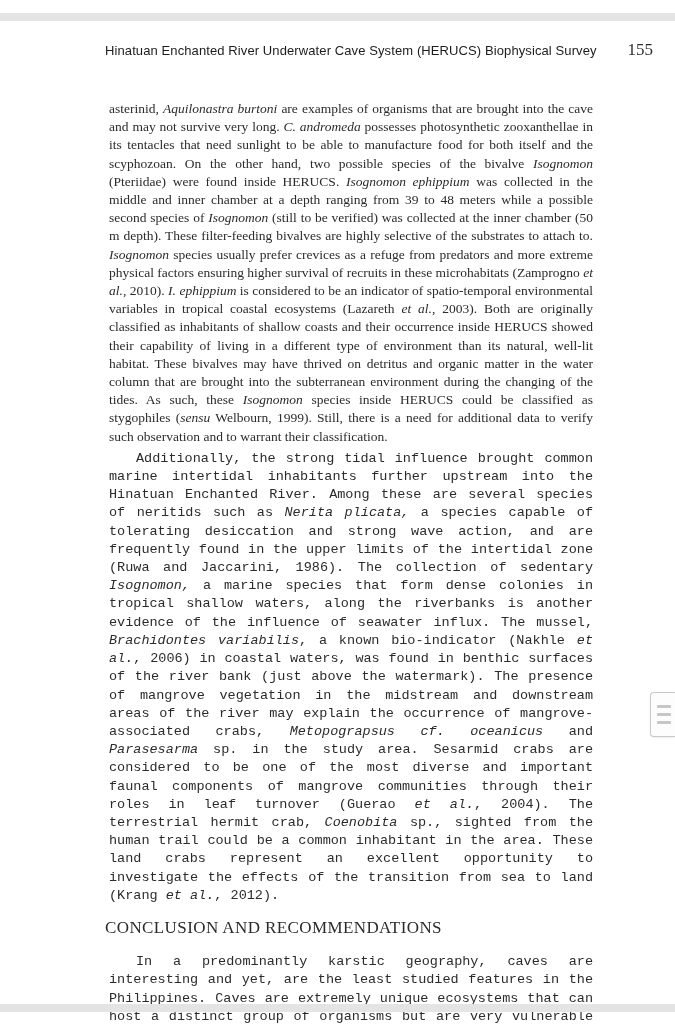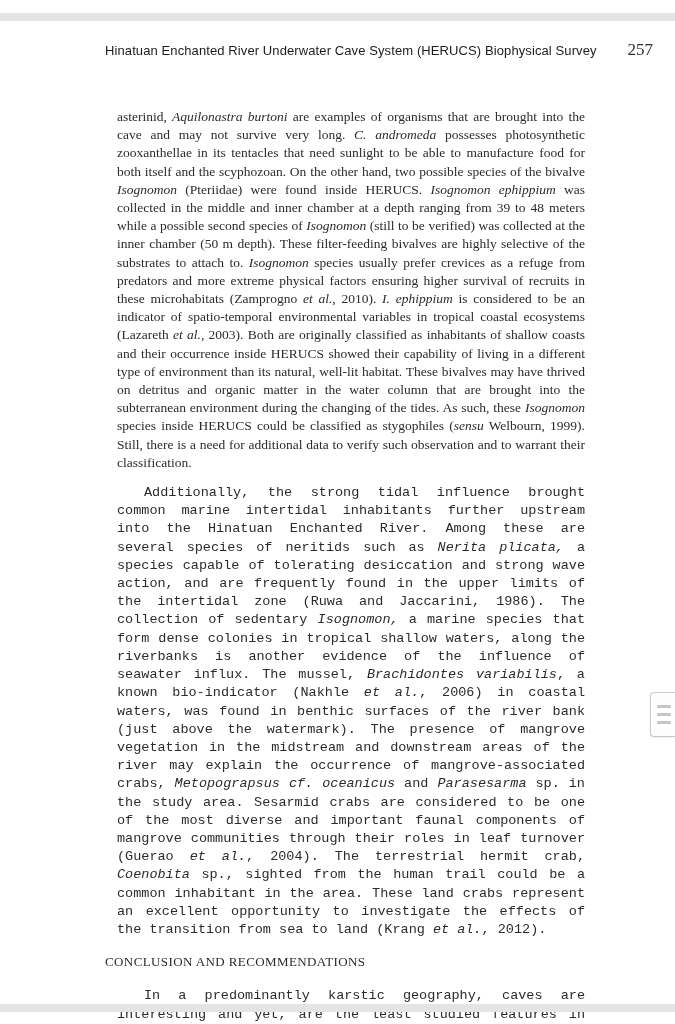--- a/index.html
+++ b/index.html
@@ -28,24 +28,24 @@
   .page-number {
     font-family: "Liberation Serif", serif;
     font-size: 17px; color: #2e2e2e;
   }
 
   .article {
     position: absolute; left: 105px; top: 96px; width: 492px;
     font-size: 13.5px; line-height: 18.2px; color: #2b2b2b;
     text-align: justify;
   }
-  .para { margin: 12px; }
+  .para { margin: 4px; }
   .para.indent { text-indent: 27px; font-family: Liberation Mono, monospace; }
   .section-heading {
-    font-size: 13px; font-weight: normal; letter-spacing: 0.4px;
+    font-size: 17px; font-weight: normal; letter-spacing: 0.4px;
     color: #2b2b2b; line-height: 18.2px;
     margin: 14px 0 16px 0;
   }
 
   .side-widget {
     position: absolute; right: 0; top: 692px;
     width: 25px; height: 45px;
     background: #fdfdfd;
     border: 1px solid #c9c9c9; border-right: none;
     border-radius: 4px 0 0 4px;
@@ -61,21 +61,21 @@
 </style>
 </head>
 <body>
 
 <div>
 
   <div class="page-gap gap-top"></div>
 
   <header class="running-header">
     <span class="running-title">Hinatuan Enchanted River Underwater Cave System (HERUCS) Biophysical Survey</span>
-    <span class="page-number">257</span>
+    <span class="page-number">155</span>
   </header>
 
   <main class="article">
       <p class="para"><span>asterinid, </span><i>Aquilonastra burtoni</i><span> are examples of organisms that are brought into the cave and may not survive very long. </span><i>C. andromeda</i><span> possesses photosynthetic zooxanthellae in its tentacles that need sunlight to be able to manufacture food for both itself and the scyphozoan. On the other hand, two possible species of the bivalve </span><i>Isognomon</i><span> (Pteriidae) were found inside HERUCS. </span><i>Isognomon ephippium</i><span> was collected in the middle and inner chamber at a depth ranging from 39 to 48 meters while a possible second species of </span><i>Isognomon</i><span> (still to be verified) was collected at the inner chamber (50 m depth). These filter-feeding bivalves are highly selective of the substrates to attach to. </span><i>Isognomon</i><span> species usually prefer crevices as a refuge from predators and more extreme physical factors ensuring higher survival of recruits in these microhabitats (Zamprogno </span><i>et al.</i><span>, 2010). </span><i>I. ephippium</i><span> is considered to be an indicator of spatio-temporal environmental variables in tropical coastal ecosystems (Lazareth </span><i>et al.</i><span>, 2003). Both are originally classified as inhabitants of shallow coasts and their occurrence inside HERUCS showed their capability of living in a different type of environment than its natural, well-lit habitat. These bivalves may have thrived on detritus and organic matter in the water column that are brought into the subterranean environment during the changing of the tides. As such, these </span><i>Isognomon</i><span> species inside HERUCS could be classified as stygophiles (</span><i>sensu</i><span> Welbourn, 1999). Still, there is a need for additional data to verify such observation and to warrant their classification.</span></p>
       <p class="para indent"><span>Additionally, the strong tidal influence brought common marine intertidal inhabitants further upstream into the Hinatuan Enchanted River. Among these are several species of neritids such as </span><i>Nerita plicata,</i><span> a species capable of tolerating desiccation and strong wave action, and are frequently found in the upper limits of the intertidal zone (Ruwa and Jaccarini, 1986). The collection of sedentary </span><i>Isognomon,</i><span> a marine species that form dense colonies in tropical shallow waters, along the riverbanks is another evidence of the influence of seawater influx. The mussel, </span><i>Brachidontes variabilis</i><span>, a known bio-indicator (Nakhle </span><i>et al.</i><span>, 2006) in coastal waters, was found in benthic surfaces of the river bank (just above the watermark). The presence of mangrove vegetation in the midstream and downstream areas of the river may explain the occurrence of mangrove-associated crabs, </span><i>Metopograpsus cf. oceanicus</i><span> and </span><i>Parasesarma</i><span> sp. in the study area. Sesarmid crabs are considered to be one of the most diverse and important faunal components of mangrove communities through their roles in leaf turnover (Guerao </span><i>et al.</i><span>, 2004). The terrestrial hermit crab, </span><i>Coenobita</i><span> sp., sighted from the human trail could be a common inhabitant in the area. These land crabs represent an excellent opportunity to investigate the effects of the transition from sea to land (Krang </span><i>et al.</i><span>, 2012).</span></p>
       <h2 class="section-heading">CONCLUSION AND RECOMMENDATIONS</h2>
       <p class="para indent"><span>In a predominantly karstic geography, caves are interesting and yet, are the least studied features in the Philippines. Caves are extremely unique ecosystems that can host a distinct group of organisms but are very vulnerable to anthropogenic activities. “Wet” caves in particular, are more sensitive to disturbance as localized water input makes them more exposed to pollutants (Poulson, 1976). Hence, conservation efforts are necessary. Protection of caves should not only involve those in the subterranean environment but also the</span></p>
     </main>
 
   <div class="side-widget">

